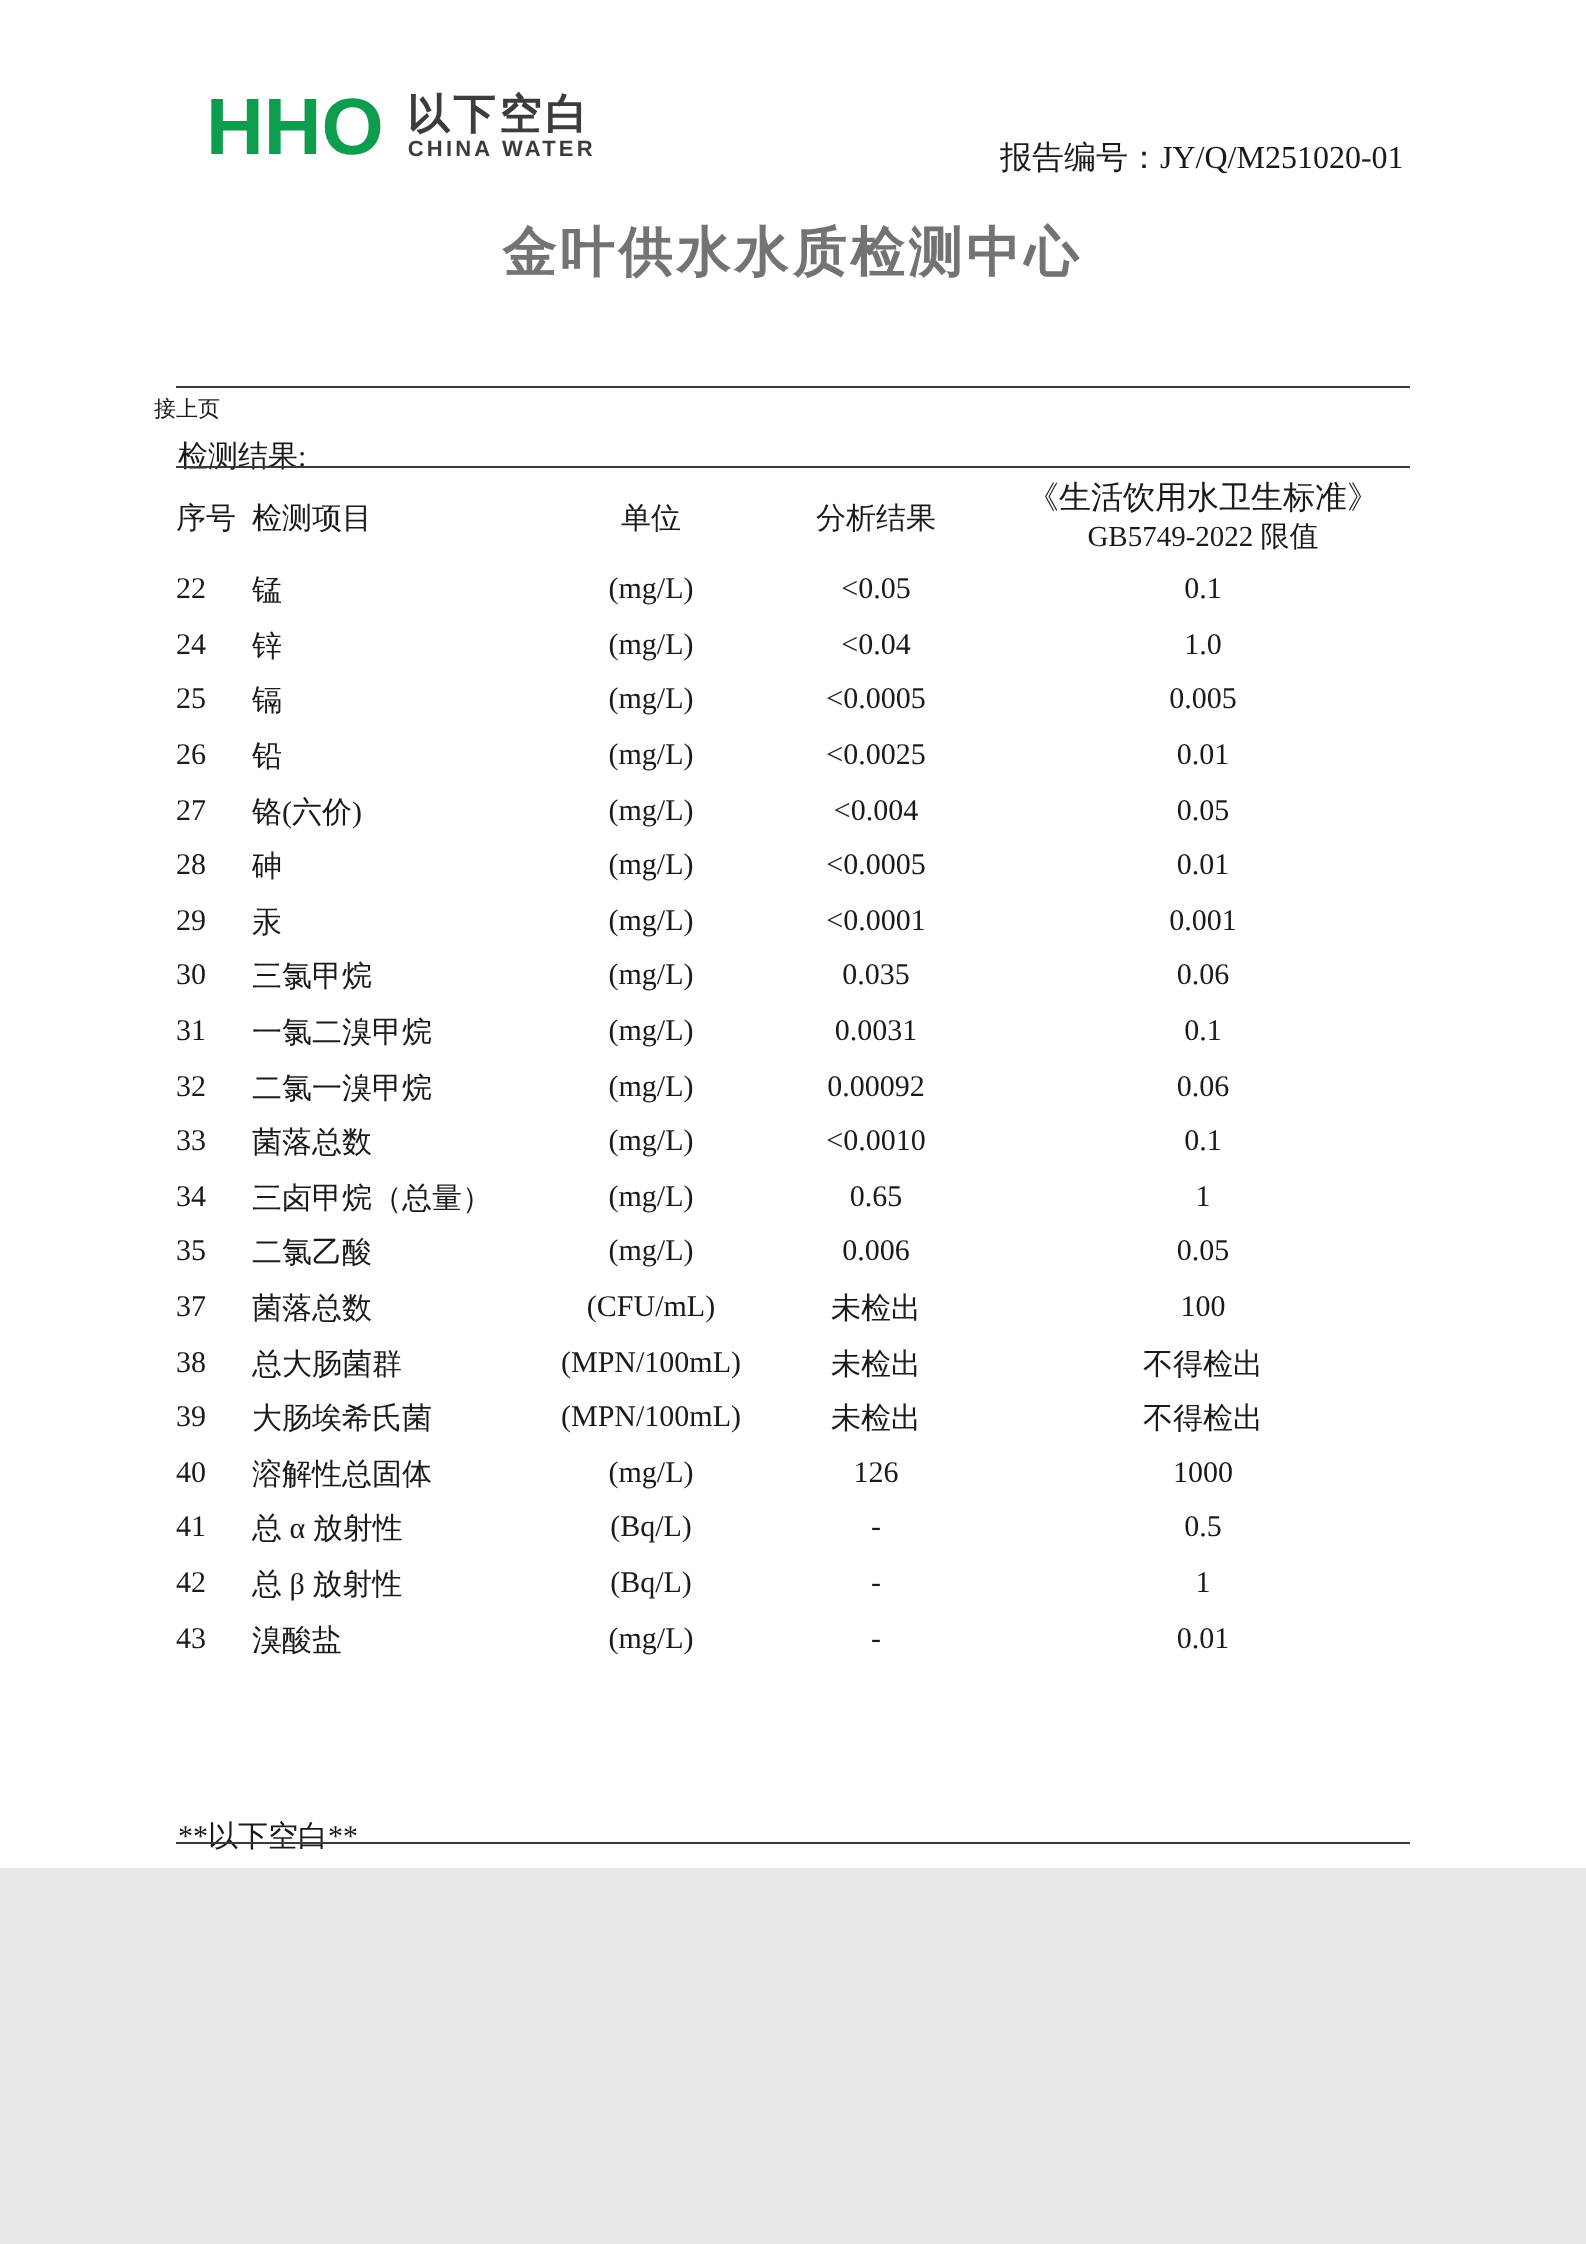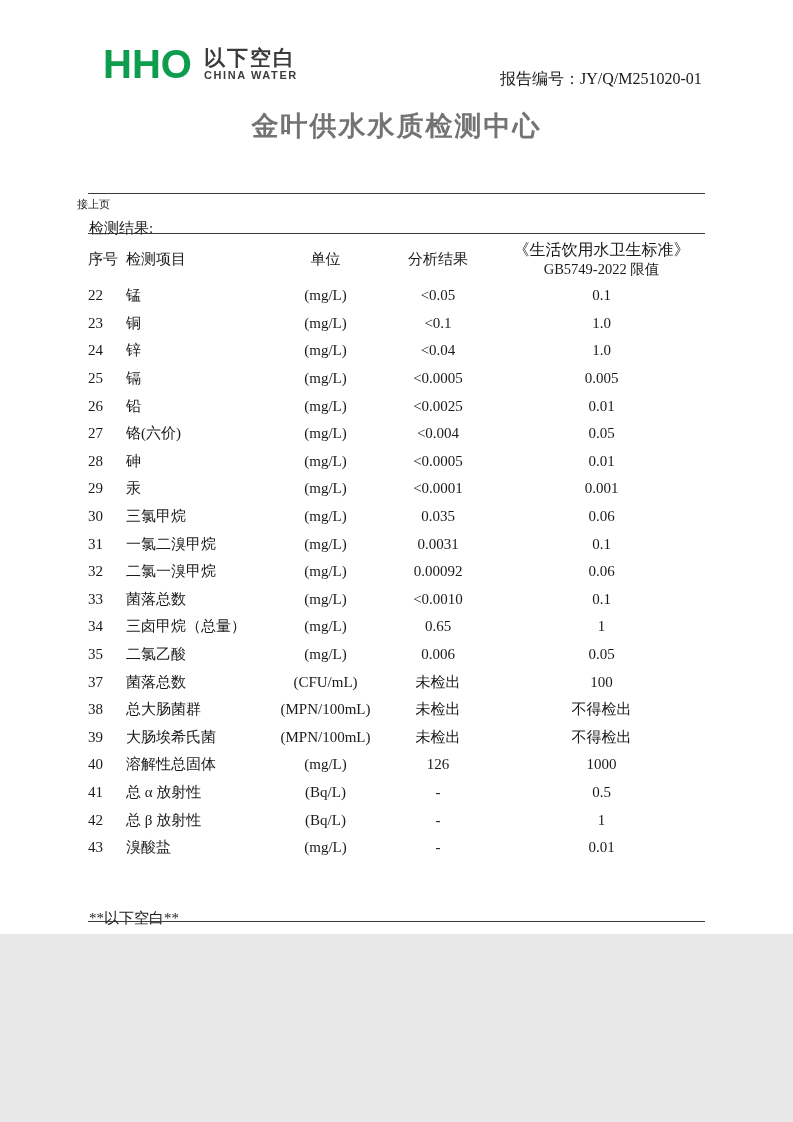--- a/index.html
+++ b/index.html
@@ -130,27 +130,20 @@
     </thead>
     <tbody id="table-body">
         <tr>
           <td class="col-no">22</td>
           <td class="col-item">锰</td>
           <td class="col-unit">(mg/L)</td>
           <td class="col-result">&lt;0.05</td>
           <td class="col-limit">0.1</td>
         </tr>
         <tr>
-          <td class="col-no">23</td>
-          <td class="col-item">铜</td>
-          <td class="col-unit">(mg/L)</td>
-          <td class="col-result">&lt;0.1</td>
-          <td class="col-limit">1.0</td>
-        </tr>
-        <tr>
           <td class="col-no">24</td>
           <td class="col-item">锌</td>
           <td class="col-unit">(mg/L)</td>
           <td class="col-result">&lt;0.04</td>
           <td class="col-limit">1.0</td>
         </tr>
         <tr>
           <td class="col-no">25</td>
           <td class="col-item">镉</td>
           <td class="col-unit">(mg/L)</td>

